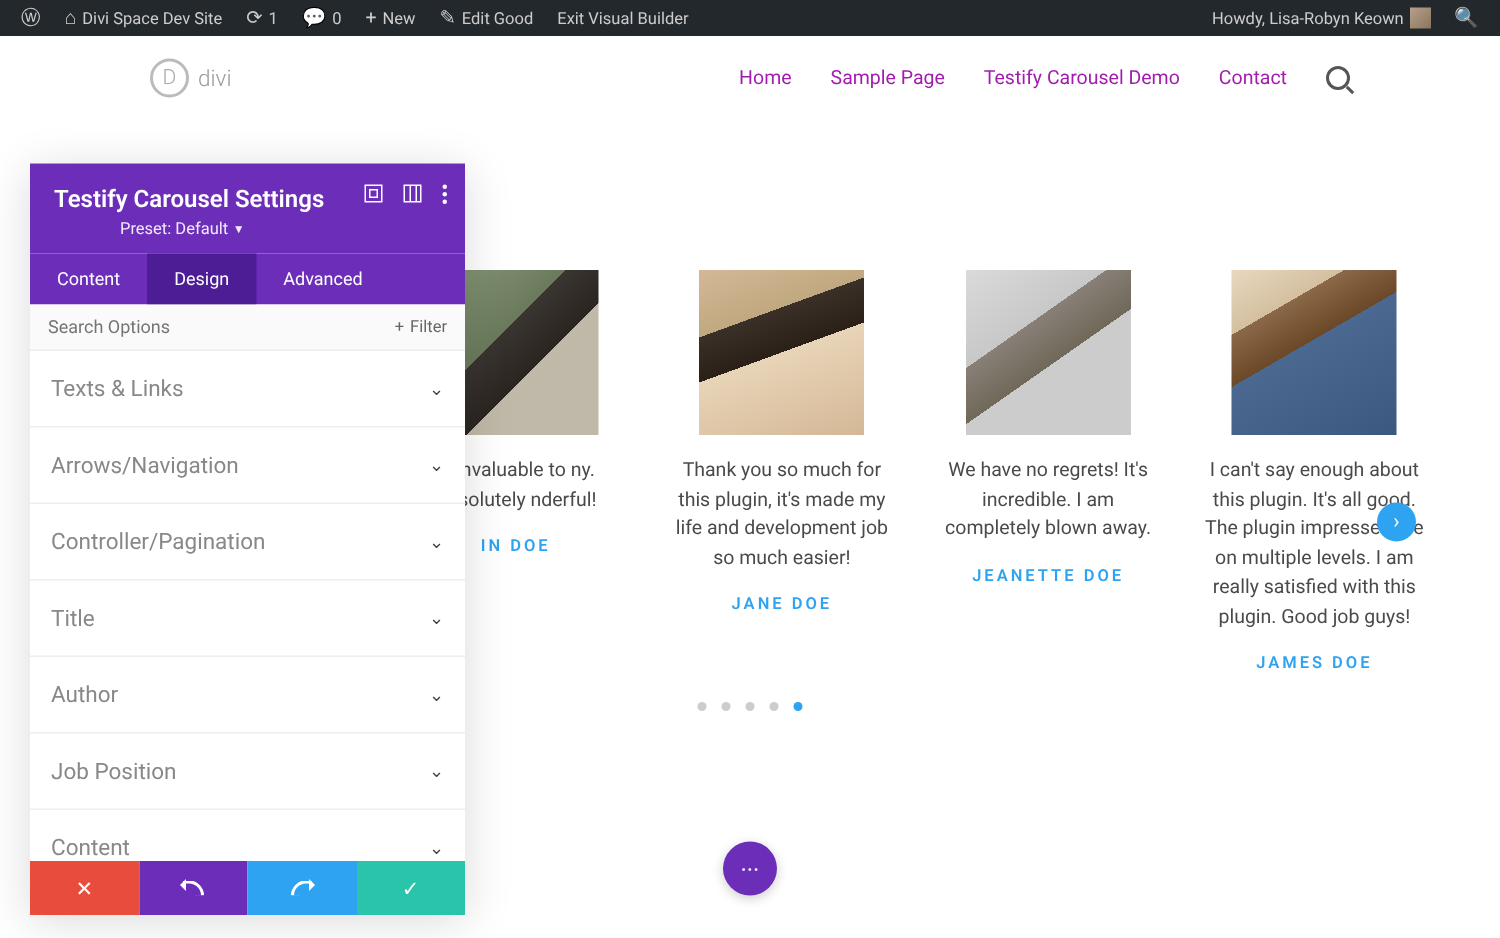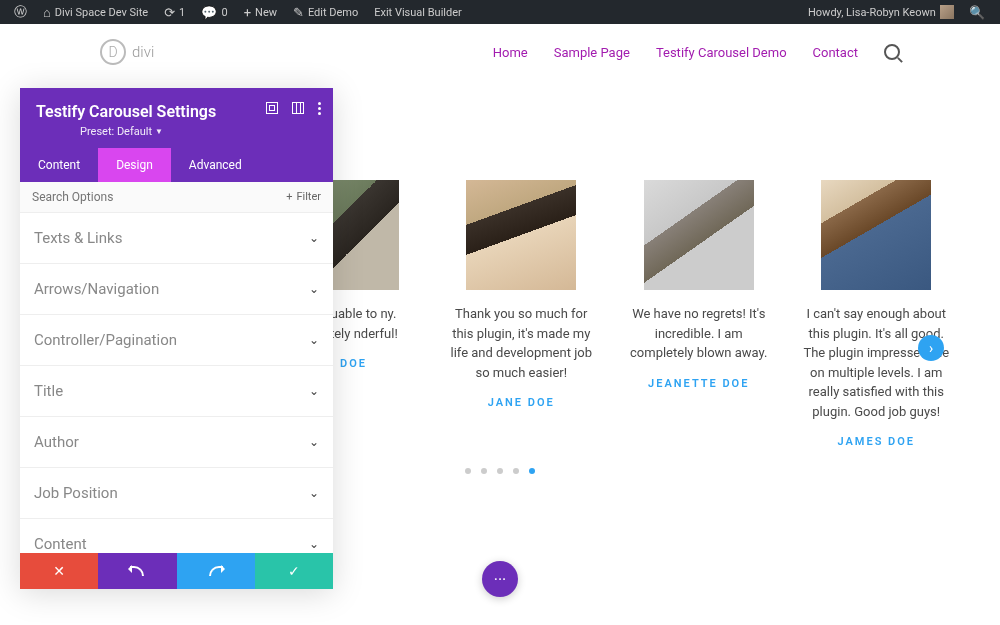--- a/index.html
+++ b/index.html
@@ -36,37 +36,37 @@
     .carousel-next { position: absolute; right: 56px; top: 335px; width: 26px; height: 26px; background: #2ea3f2; border-radius: 50%; color: #fff; display:flex; align-items:center; justify-content:center; cursor:pointer; font-size:14px; }
 
     .dots { position: absolute; left: 50%; transform: translateX(-50%); top: 468px; display: flex; gap: 10px; }
     .dot { width: 6px; height: 6px; border-radius: 50%; background: #ccc; }
     .dot.active { background: #2ea3f2; }
 
     
     .fab { position: absolute; left: 50%; transform: translateX(-50%); bottom: 28px; width: 36px; height: 36px; background: #6c2eb9; border-radius: 50%; color:#fff; display:flex; align-items:center; justify-content:center; cursor:pointer; box-shadow: 0 2px 8px rgba(0,0,0,0.2); }
 
     
-    .panel { position: absolute; left: 20px; top: 88px; width: 313px; background: #fff; box-shadow: 0 4px 30px rgba(0,0,0,0.15); display:flex; flex-direction:column; }
+    .panel { position: absolute; left: 20px; top: 109px; width: 290px; background: #fff; box-shadow: 0 4px 30px rgba(0,0,0,0.15); display:flex; flex-direction:column; }
     .panel-header { background: #6c2eb9; color: #fff; padding: 14px 16px 10px; position: relative; }
     .panel-title { font-size: 16px; font-weight: 600; }
     .panel-sub { font-size: 11px; margin-top: 4px; opacity: 0.9; display:flex; align-items:center; gap:3px;padding-left:44px;}
     .panel-sub-caret { font-size: 8px; }
     .header-icons { position: absolute; right: 12px; top: 14px; display: flex; gap: 14px; }
     .header-icons span { cursor: pointer; font-size: 14px; }
     .head-icon-box { width:12px; height:12px; border:1.5px solid #fff; display:inline-block; position:relative;}
     .head-icon-expand::before{content:'';position:absolute;inset:2px;border:1px solid #fff;}
     .head-icon-columns::before{content:'';position:absolute;left:33%;top:0;bottom:0;width:1px;background:#fff;}
     .head-icon-columns::after{content:'';position:absolute;left:66%;top:0;bottom:0;width:1px;background:#fff;}
     .head-icon-dots { display:flex; flex-direction:column; gap:2px; }
     .head-icon-dots i{width:3px;height:3px;background:#fff;border-radius:50%;display:block;}
 
     .panel-tabs { display: flex; background: #6c2eb9; }
     .panel-tab { flex:0 0 auto; padding: 10px 18px; font-size: 12px; color: #fff; cursor:pointer; }
-    .panel-tab.active { background: #d946ef; }
+    .panel-tab.active { background: #4c1d95; }
     .panel-search { display:flex; align-items:flex-start; justify-content:space-between; padding: 8px 12px; border-bottom:1px solid #eee; background:#fafafa; }
     .panel-search input { border:none; background:none; font-size:12px; color:#999; outline:none; width: 180px; }
     .filter-btn { font-size:11px; color:#666; cursor:pointer; display:flex; align-items:center; gap:4px; }
 
     .options { max-height: 340px; overflow-y:auto; }
     .opt-row { padding: 16px 14px; border-bottom: 1px solid #eee; display:flex; justify-content:space-between; align-items:center; cursor:pointer; }
     .opt-row span:first-child { font-size: 15px; color: #888; }
     .opt-chevron { color: #444; font-size: 12px; }
 
     .panel-footer { display:flex; height: 36px; }
@@ -99,21 +99,21 @@
     <span class="wp-item">
         <span class="wp-icon">💬</span>
         <span>0</span>
       </span>
     <span class="wp-item">
         <span class="wp-icon">+</span>
         <span>New</span>
       </span>
     <span class="wp-item">
         <span class="wp-icon">✎</span>
-        <span>Edit Demo</span>
+        <span>Edit Good</span>
       </span>
     <span class="wp-item">Exit Visual Builder</span>
   </div>
   <div class="wp-right">
     <span class="wp-item">
         <span>Howdy, Lisa-Robyn Keown</span>
         <span class="wp-avatar"></span>
       </span>
     <span class="wp-item">
         <span class="wp-icon">🔍</span>

